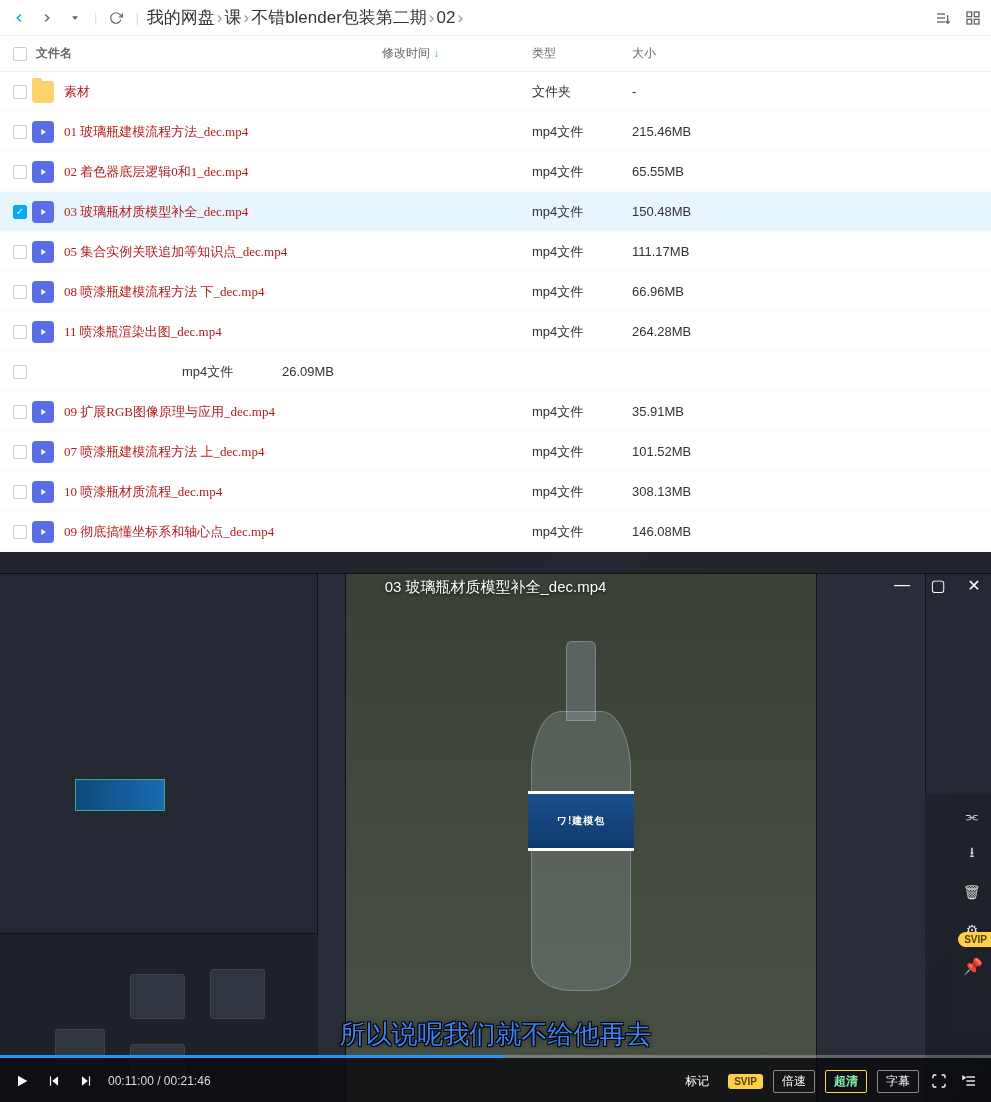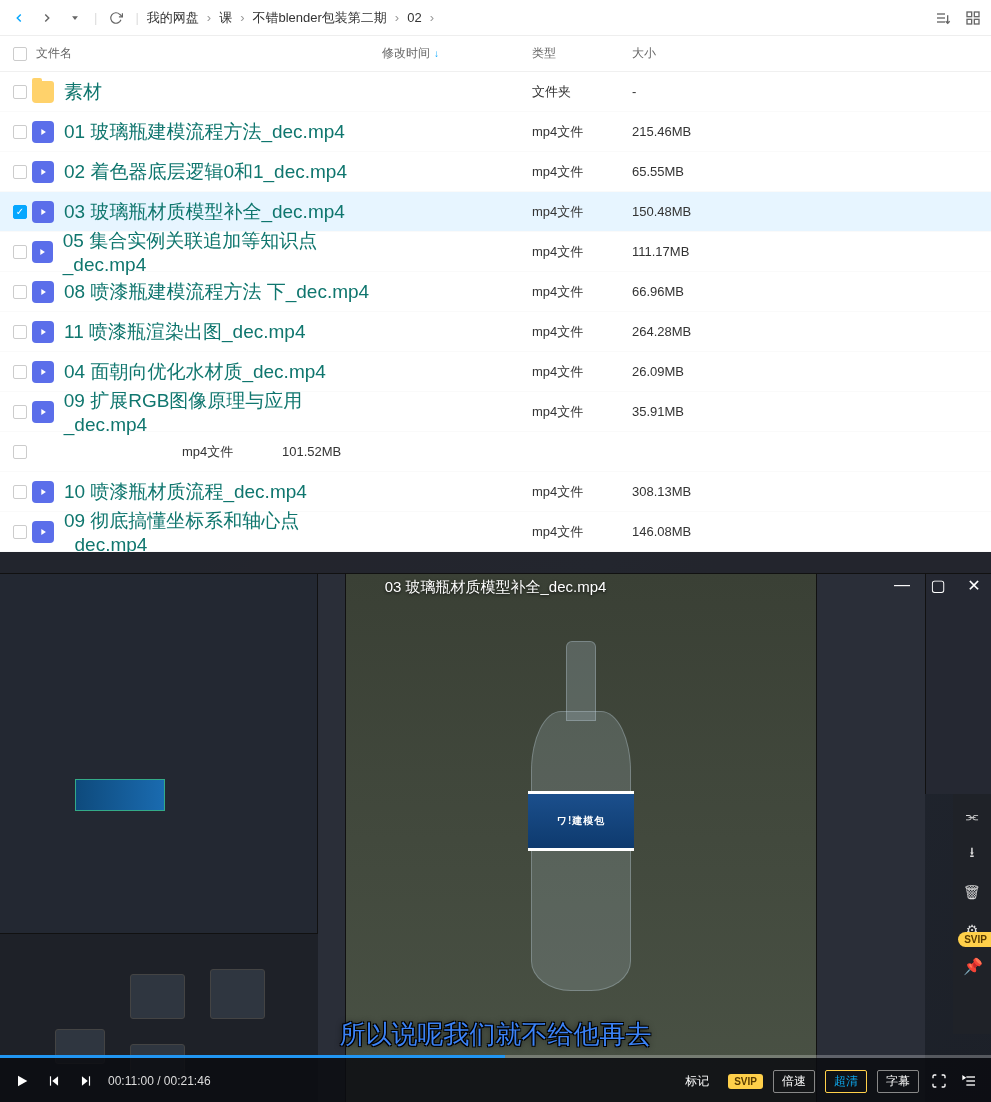--- a/index.html
+++ b/index.html
@@ -3,47 +3,47 @@
 <meta charset="utf-8">
 <style>
 * { margin: 0; padding: 0; box-sizing: border-box; }
 body { font-family: "Microsoft YaHei", Arial, sans-serif; font-size: 13px; color: #333; background: #fff; width: 991px; }
 
 
 .toolbar { height: 36px; display: flex; align-items: center; padding: 0 8px; border-bottom: 1px solid #eee; gap: 6px; }
 .nav-btn { width: 22px; height: 22px; display: flex; align-items: center; justify-content: center; color: #666; cursor: pointer; }
 .nav-btn.active { color: #06a7ff; }
 .nav-sep { color: #ddd; margin: 0 2px; }
-.breadcrumb { display: flex; align-items: center; gap: 8px; color: #333; font-size: 13px; }
+.breadcrumb { display: flex; align-items: center; gap: 2px; color: #333; font-size: 17px; }
 .bc-item { cursor: pointer; }
 .bc-sep { color: #999; }
 .toolbar-right { margin-left: auto; display: flex; gap: 10px; color: #666; }
 .view-btn { width: 20px; height: 20px; cursor: pointer; display:flex; align-items:center; justify-content:center; }
 
 
 .header-row { height: 36px; display: flex; align-items: center; border-bottom: 1px solid #f0f0f0; padding: 0 8px; color: #666; font-size: 12px; }
 .col-check { width: 24px; display: flex; align-items: center; justify-content: center; }
-.col-name { flex: 0 0 350px; padding-left: 4px; }
+.col-name { flex: 0 0 350px; padding-left: 4px; font-weight: bold; }
 .col-date { flex: 0 0 150px; display: flex; align-items: center; gap: 4px; font-family: Liberation Serif, serif; }
 .col-type { flex: 0 0 100px; }
 .col-size { flex: 0 0 120px; }
 .sort-icon { color: #06a7ff; font-size: 10px; }
 
 
 .files { }
 .file-row { height: 40px; display: flex; align-items: center; padding: 0 8px; border-bottom: 1px solid #fafafa; cursor: default; }
 .file-row.selected { background: #e7f5ff; }
 .checkbox { width: 14px; height: 14px; border: 1px solid #ccc; border-radius: 2px; display:flex; align-items:center; justify-content:center; background: #fff; }
 .checkbox.checked { background: #06a7ff; border-color: #06a7ff; color: #fff; font-size: 10px; }
 .file-icon { width: 22px; height: 22px; margin-right: 10px; border-radius: 4px; display: flex; align-items: center; justify-content: center; color: #fff; font-size: 10px; }
 .file-icon.video { background: #5b6eea; }
 .file-icon.folder { background: #ffd26b; border-radius: 3px 3px 4px 4px; position:relative; }
 .file-icon.folder::before { content:''; position:absolute; top:-3px; left:0; width:10px; height:5px; background:#ffd26b; border-radius:2px 2px 0 0; }
 .col-name-cell { flex: 0 0 350px; display: flex; align-items: center; }
-.file-name { color: #0f766e; font-size: 19px; }
+.file-name { color: #b91c1c; font-size: 13px; font-family: Liberation Serif, serif; }
 
 
 .video-area { position: relative; background: #1a1a1a; width: 991px; height: 552px; overflow: hidden; }
 .video-bg { position: absolute; inset: 0; background: linear-gradient(135deg, #1a2530 0%, #232832 40%, #1c2028 100%); }
 .blender-ui { position: absolute; inset: 0; }
 .b-top { position:absolute; top:0; left:0; right:0; height:22px; background: rgba(35,38,45,0.9); border-bottom:1px solid #111; }
 .b-left-panel { position:absolute; top:22px; left:0; width:318px; bottom:170px; background:#232832; border-right:1px solid #111; }
 .b-node-panel { position:absolute; left:0; bottom:1px; width:318px; height:170px; background:#1e2128; border-top:1px solid #111; }
 .b-tool-col { position:absolute; top:22px; left:318px; width:28px; bottom:0; background:#2a2e38; border-right:1px solid #111; }
 .b-viewport { position:absolute; top:22px; left:346px; right:175px; bottom:0; background: linear-gradient(180deg, #3a4035 0%, #4a5245 100%); }
@@ -75,21 +75,21 @@
 
 .player-bar { position:absolute; bottom:0; left:0; right:0; height:46px; background: rgba(10,12,16,0.85); display:flex; align-items:center; padding:0 12px; gap:12px; color:#fff; z-index:10; }
 .progress { position:absolute; bottom:46px; left:0; right:0; height:3px; background:rgba(255,255,255,0.25); z-index:10; }
 .progress-fill { height:100%; width:51%; background:#2196f3; }
 .pb-btn { width:20px; height:20px; display:flex; align-items:center; justify-content:center; cursor:pointer; color:#fff; }
 .time-disp { font-size:12px; color:#ddd; }
 .pb-right { margin-left:auto; display:flex; align-items:center; gap:10px; }
 .pb-label { font-size:12px; color:#fff; padding:2px 8px; border:1px solid transparent; border-radius:2px; cursor:pointer; }
 .pb-label.boxed { border-color:#888;text-align:center; }
 .pb-label.svip { background:#ffd04a; color:#5a3c00; font-weight:bold; border:none; padding:2px 6px; border-radius:3px; font-size:10px; }
-.pb-label.gold { border-color:#ffd04a; color:#0ea5e9; }
+.pb-label.gold { border-color:#ffd04a; color:#86efac;font-weight:bold; }
 
 
 .node { position:absolute; background:#2f3640; border:1px solid #444; border-radius:3px; font-size:8px; color:#bbb; }
 .thumb { position:absolute; left:75px; top:205px; width:90px; height:32px; background:linear-gradient(90deg,#0e4a7c,#1a6bb0); border:1px solid #3a8; }
 </style>
 </head>
 <body>
 
 <div class="toolbar">
   <div class="nav-btn active">
@@ -265,28 +265,20 @@
         <span class="file-name">11 喷漆瓶渲染出图_dec.mp4</span>
       </div>
       <div class="col-date"></div>
       <div class="col-type">mp4文件</div>
       <div class="col-size">264.28MB</div>
     </div>
     <div class="file-row">
       <div class="col-check">
         <div class="checkbox"></div>
       </div>
-      <div class="col-name-cell">
-        <div class="file-icon video">
-          <svg width="10" height="10" viewBox="0 0 24 24" fill="#fff">
-            <polygon points="8 5 19 12 8 19"></polygon>
-          </svg>
-        </div>
-        <span class="file-name">04 面朝向优化水材质_dec.mp4</span>
-      </div>
       <div class="col-date"></div>
       <div class="col-type">mp4文件</div>
       <div class="col-size">26.09MB</div>
     </div>
     <div class="file-row">
       <div class="col-check">
         <div class="checkbox"></div>
       </div>
       <div class="col-name-cell">
         <div class="file-icon video">
@@ -296,20 +288,28 @@
         </div>
         <span class="file-name">09 扩展RGB图像原理与应用_dec.mp4</span>
       </div>
       <div class="col-date"></div>
       <div class="col-type">mp4文件</div>
       <div class="col-size">35.91MB</div>
     </div>
     <div class="file-row">
       <div class="col-check">
         <div class="checkbox"></div>
+      </div>
+      <div class="col-name-cell">
+        <div class="file-icon video">
+          <svg width="10" height="10" viewBox="0 0 24 24" fill="#fff">
+            <polygon points="8 5 19 12 8 19"></polygon>
+          </svg>
+        </div>
+        <span class="file-name">07 喷漆瓶建模流程方法 上_dec.mp4</span>
       </div>
       <div class="col-date"></div>
       <div class="col-type">mp4文件</div>
       <div class="col-size">101.52MB</div>
     </div>
     <div class="file-row">
       <div class="col-check">
         <div class="checkbox"></div>
       </div>
       <div class="col-name-cell">

